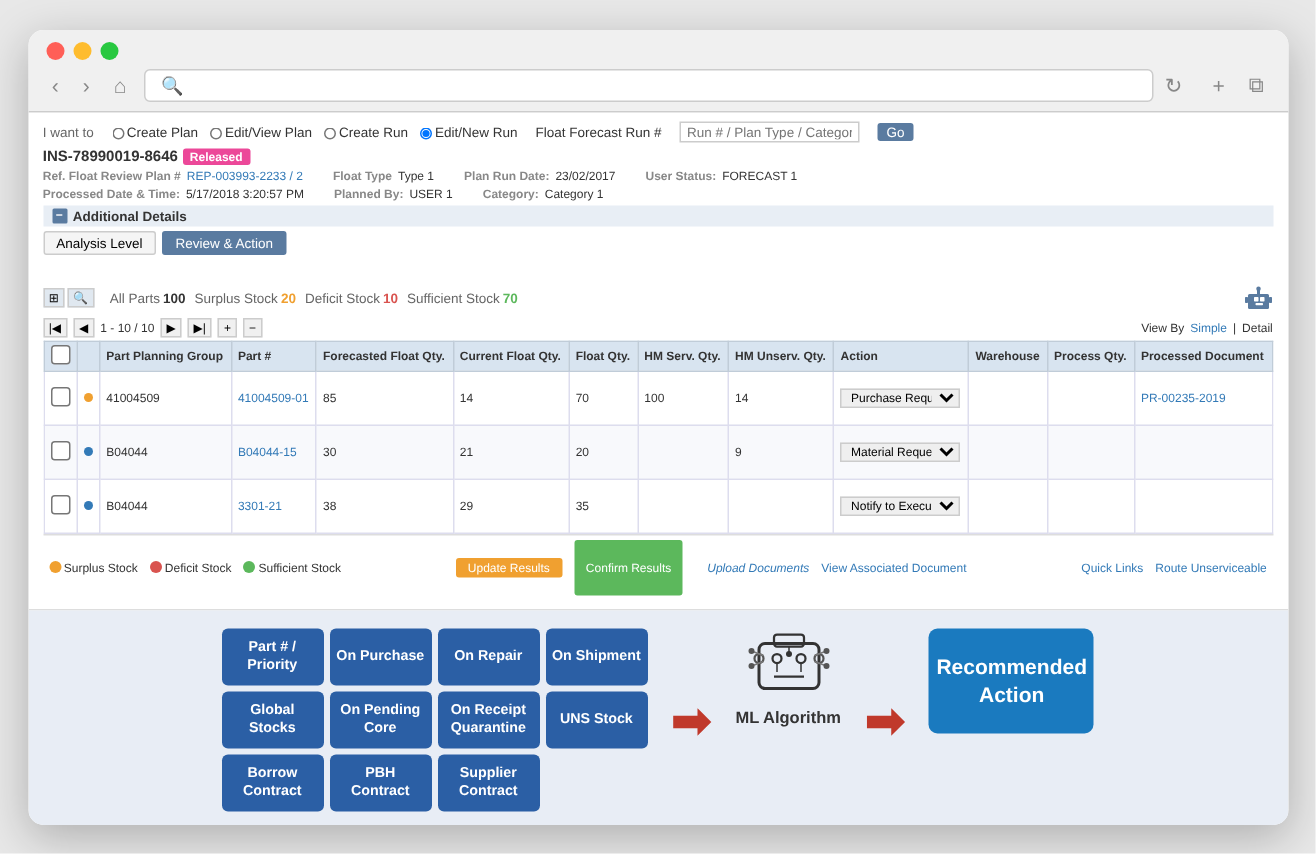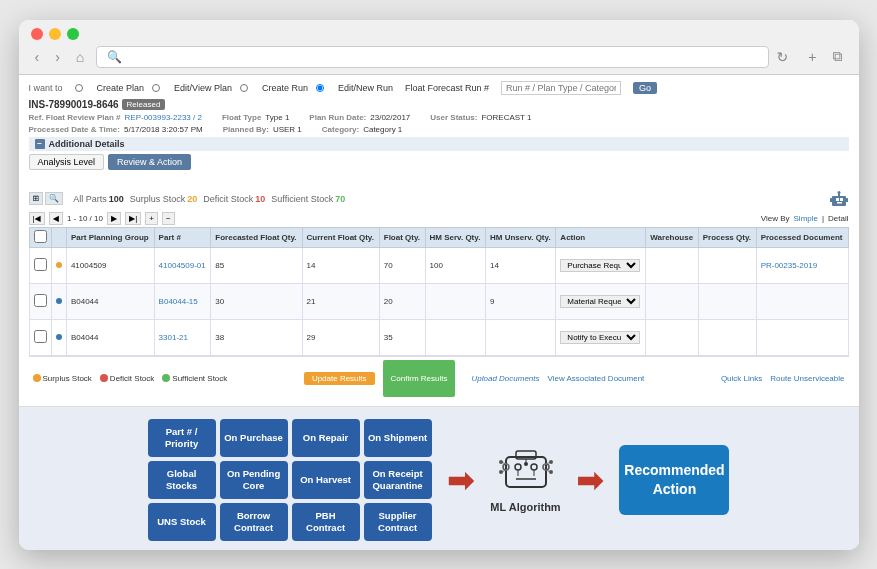--- a/index.html
+++ b/index.html
@@ -113,21 +113,21 @@
     .erp-toolbar {
       display: flex;
       align-items: center;
       gap: 12px;
       margin-bottom: 4px;
       font-size: 9px;
     }
 
     .erp-toolbar label { color: #666; }
     .erp-radio-group { display: flex; gap: 8px; align-items: center; }
-    .erp-radio-item { display: flex; align-items: center; gap: 14px; font-size: 9px; }
+    .erp-radio-item { display: flex; align-items: flex-end; gap: 2px; font-size: 9px; }
     .erp-radio-item input[type=radio] { width: 8px; height: 8px; }
 
     .go-btn {
       background: #5a7ba0;
       color: #fff;
       border: none;
       padding: 1px 6px;
       font-size: 9px;
       border-radius: 2px;
       cursor: pointer;
@@ -142,25 +142,26 @@
 
     .erp-header {
       display: flex;
       align-items: flex-start;
       gap: 3px;
       margin-bottom: 3px;
     }
 
     .erp-id { font-weight: bold; font-size: 10px; color: #333; }
     .status-badge {
-      background: #737373;
+      background: #ec4899;
       color: #fff;
       padding: 1px 5px;
       border-radius: 2px;
       font-size: 8px;
+      font-weight: bold;
     }
 
     .erp-fields {
       display: flex;
       gap: 20px;
       font-size: 8px;
       color: #555;
       margin-bottom: 3px;
     }
 
@@ -328,21 +329,20 @@
     }
 
     .quick-links { color: #337ab7; font-size: 8px; margin-left: auto; }
 
     
     .ml-panel {
       background: #e8edf5;
       flex: 1;
       padding: 12px 20px;
       display: flex;
-      align-items: center;
       justify-content: center;
       gap: 16px;
     }
 
     .feature-grid {
       display: grid;
       grid-template-columns: repeat(4, 68px);
       grid-template-rows: repeat(3, 38px);
       gap: 4px;
     }
@@ -676,21 +676,20 @@
 
     <div class="ml-panel">
 
       <div class="feature-grid">
         <div class="feature-box">Part # /<br>Priority</div>
         <div class="feature-box">On Purchase</div>
         <div class="feature-box">On Repair</div>
         <div class="feature-box">On Shipment</div>
         <div class="feature-box">Global Stocks</div>
         <div class="feature-box">On Pending<br>Core</div>
-        <div class="feature-box">On Harvest</div>
         <div class="feature-box">On Receipt<br>Quarantine</div>
         <div class="feature-box">UNS Stock</div>
         <div class="feature-box">Borrow<br>Contract</div>
         <div class="feature-box">PBH<br>Contract</div>
         <div class="feature-box">Supplier<br>Contract</div>
       </div>
 
       <div class="arrow-section">
         <span style="font-size:32px;color:#c0392b;font-weight:bold;">➡</span>
       </div>

